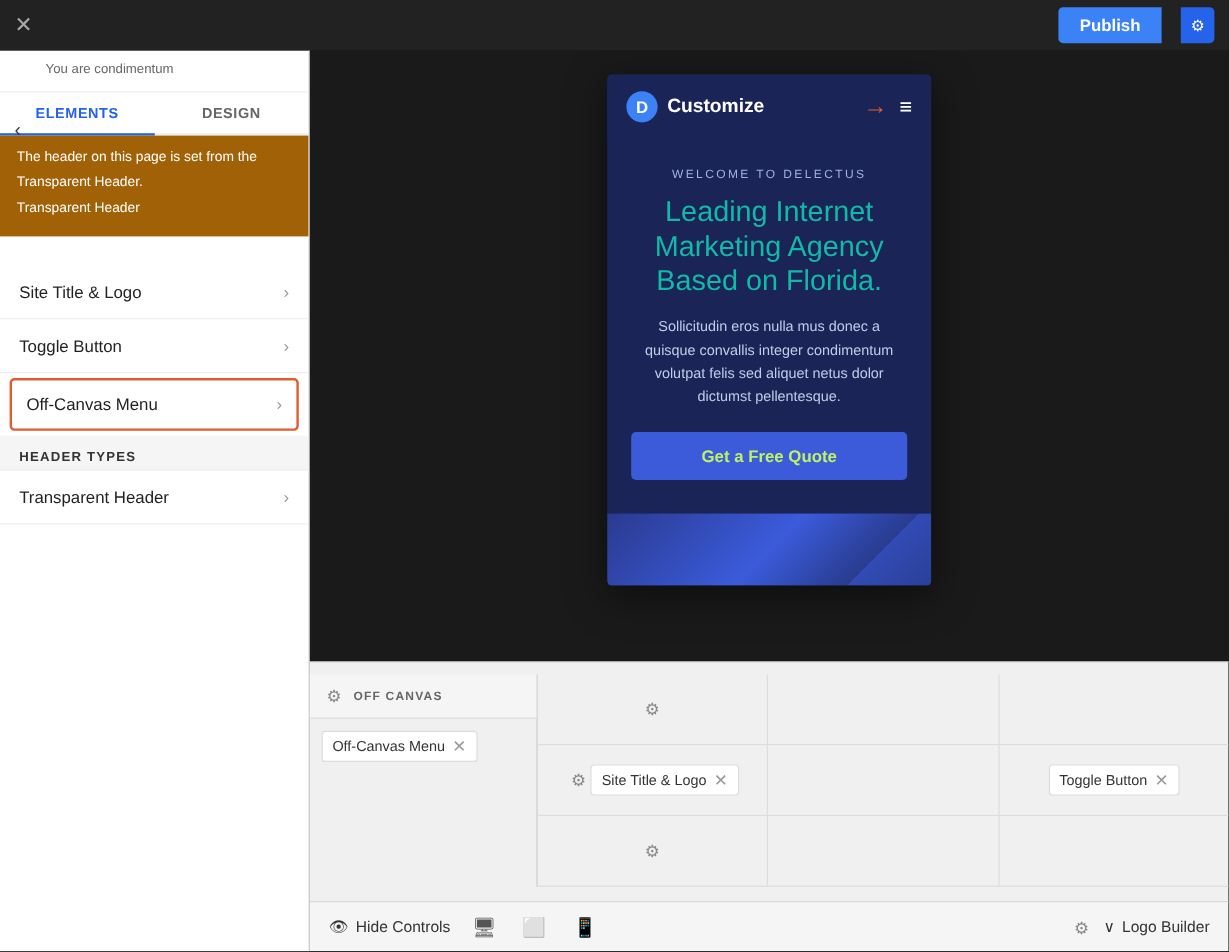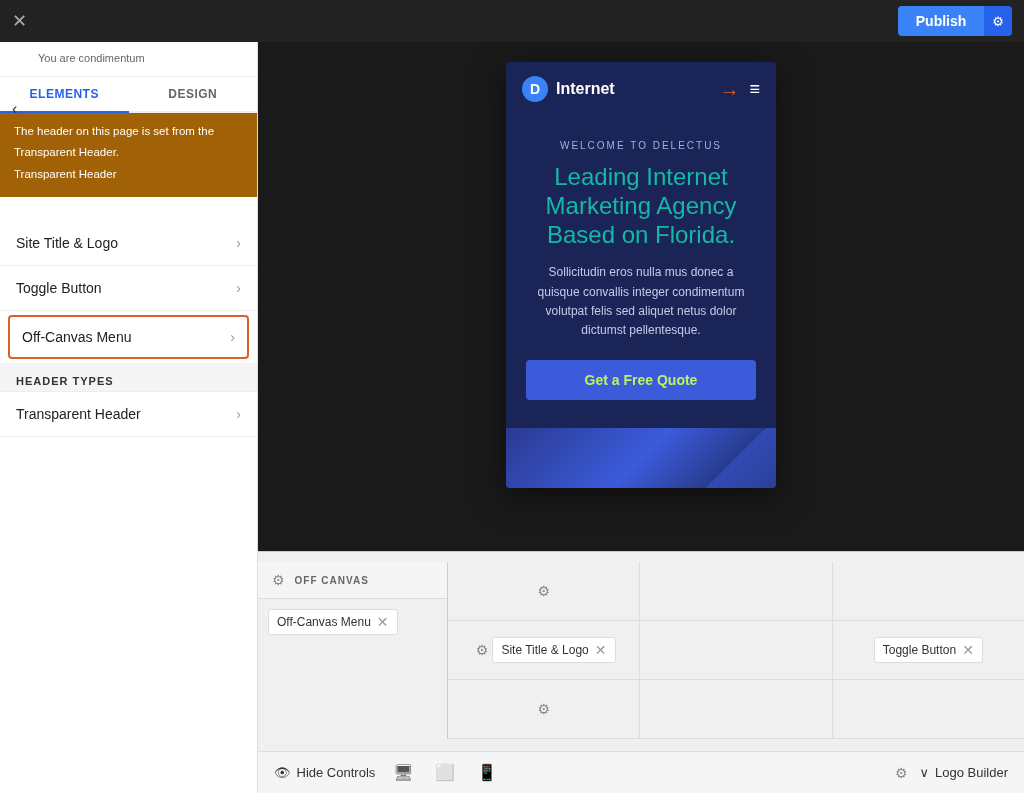--- a/index.html
+++ b/index.html
@@ -7,21 +7,21 @@
 
     
     .top-bar {
       display: flex; align-items: center; justify-content: space-between;
       background: #222; padding: 0 12px; height: 42px; flex-shrink: 0;
     }
     .top-bar-left { display: flex; align-items: center; gap: 8px; }
     .close-btn {
       color: #aaa; font-size: 18px; cursor: pointer; background: none; border: none; line-height: 1;
     }
-    .publish-group { display: flex; align-items: center; gap: 0; }
+    .publish-group { display: flex; align-items: center; gap: 16px; }
     .publish-btn {
       background: #3b82f6; color: #fff; border: none; padding: 6px 18px;
       font-size: 14px; font-weight: 600; cursor: pointer; border-radius: 4px 0 0 4px; height: 30px;
     }
     .publish-gear {
       background: #2563eb; color: #fff; border: none; padding: 6px 8px;
       font-size: 13px; cursor: pointer; border-radius: 0 4px 4px 0; height: 30px; display: flex; align-items: center;
     }
 
     
@@ -251,21 +251,21 @@
     </div>
   </div>
 
   <div class="content-area">
 
     <div class="preview-area">
       <div class="mobile-preview">
         <div class="preview-nav">
           <div class="preview-logo">
             <div class="logo-icon">D</div>
-            <span>Internet</span>
+            <span>Customize</span>
           </div>
           <div class="preview-nav-right">
             <span class="arrow-icon">→</span>
             <span class="hamburger">≡</span>
           </div>
         </div>
         <div class="preview-hero">
           <div class="preview-subtitle">WELCOME TO DELECTUS</div>
           <div class="preview-heading">Leading Internet Marketing Agency Based on Florida.</div>
           <div class="preview-desc">Sollicitudin eros nulla mus donec a quisque convallis integer condimentum volutpat felis sed aliquet netus dolor dictumst pellentesque.</div>

